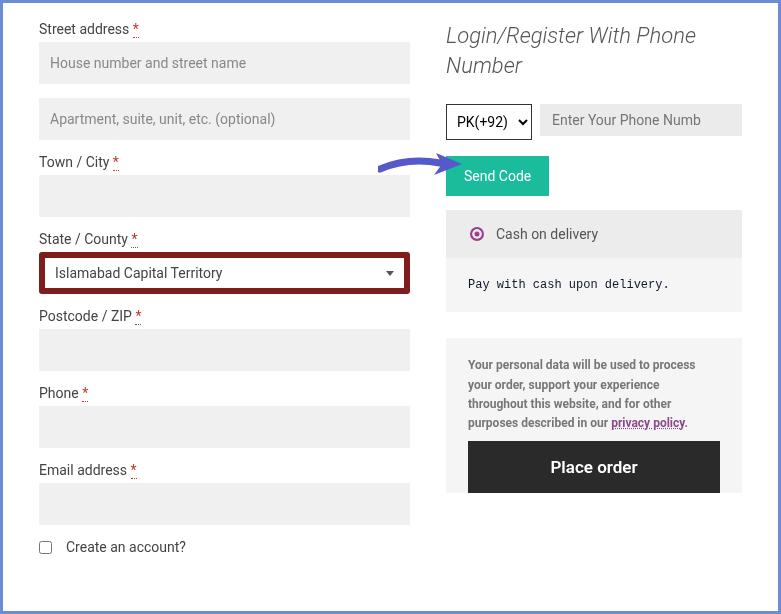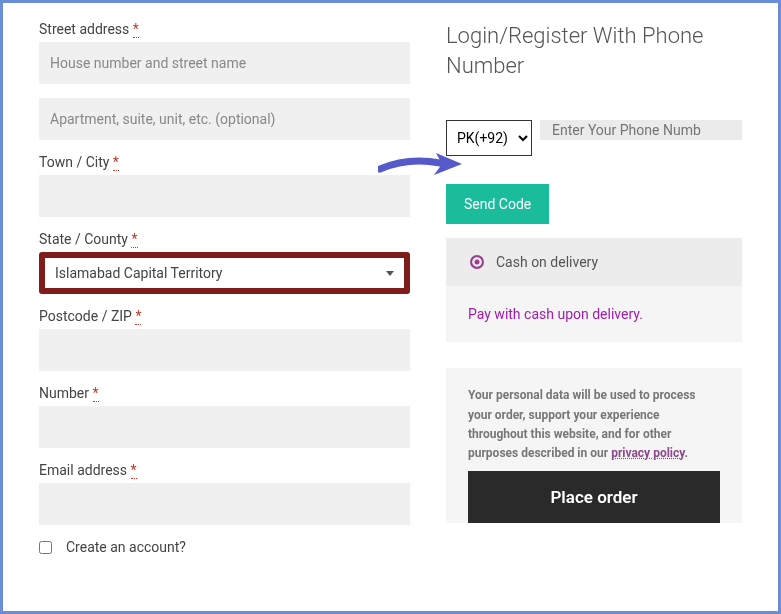--- a/index.html
+++ b/index.html
@@ -67,35 +67,36 @@
       color: #444;
       margin-top: 8px;
     }
     .checkbox-row input { width: 13px; height: 13px; }
 
     .login-heading {
       font-size: 22px;
       color: #555;
       font-weight: 300;
       line-height: 1.35;
-      margin-bottom: 40px;
-    }
-    .phone-row { display: flex; gap: 0; margin-bottom: 28px; }
+      margin-bottom: 24px;
+      font-style: italic;
+    }
+    .phone-row { display: flex; gap: 0; margin-bottom: 16px; }
     .country-select {
       width: 104px;
       height: 36px;
       padding: 4px 6px;
       font-size: 14px;
       border: 1px solid #333;
       background: #fff;
       font-family: inherit;
     }
     .phone-input {
       flex: 1;
-      height: 20px;
+      height: 32px;
       border: none;
       background: #ebebeb;
       padding: 0 12px;
       font-size: 14px;
       font-family: inherit;
       margin-left: 8px;
     }
     .send-code-btn {
       background: #1abc9c;
       color: #fff;
@@ -121,22 +122,23 @@
     .radio-dot {
       width: 14px; height: 14px;
       border-radius: 50%;
       border: 2px solid #9b3f8f;
       background: #9b3f8f;
       box-shadow: inset 0 0 0 2.5px #ececec;
     }
     .payment-desc {
       background: #f5f5f5;
       padding: 20px 22px;
-      font-size: 14px;
-      color: #a21caf;
+      font-size: 12px;
+      color: #0f172a;
+      font-family: Liberation Mono, monospace;
     }
     .privacy-box {
       background: #f5f5f5;
       padding: 18px 22px 0;
       margin-top: 26px;
     }
     .privacy-text {
       font-size: 12px;
       color: #777;
       line-height: 1.6;
@@ -199,21 +201,21 @@
 
   <div class="field-group">
     <label class="field-label">
       <span>Postcode / ZIP</span> <span class="req">*</span>
     </label>
     <input class="text-input" type="text" style="">
   </div>
 
   <div class="field-group">
     <label class="field-label">
-      <span>Number</span> <span class="req">*</span>
+      <span>Phone</span> <span class="req">*</span>
     </label>
     <input class="text-input" type="text" style="">
   </div>
 
   <div class="field-group">
     <label class="field-label">
       <span>Email address</span> <span class="req">*</span>
     </label>
     <input class="text-input" type="text" style="">
   </div>

